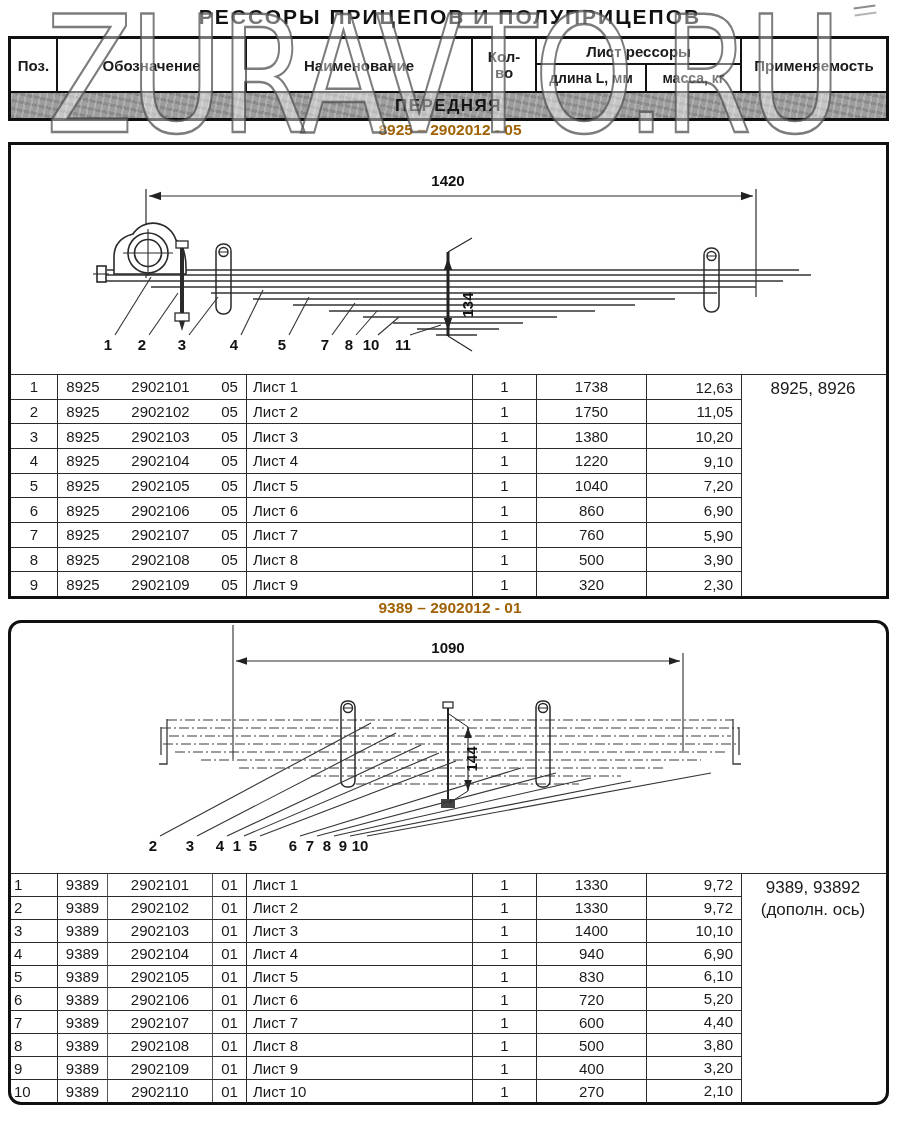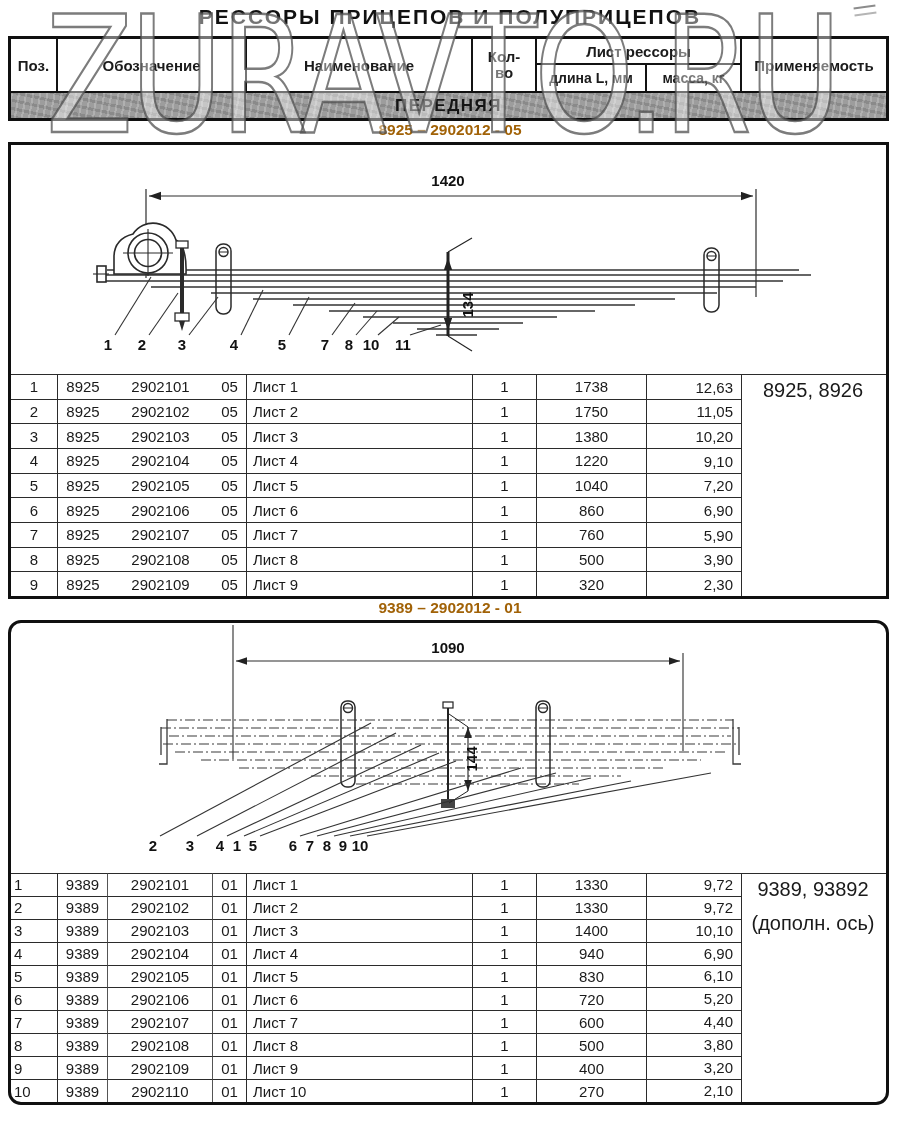--- a/index.html
+++ b/index.html
@@ -58,23 +58,23 @@
   .rcell{display:flex;align-items:center;justify-content:center;font-size:15px;color:#1a1a1a;
          border-top:1.5px solid #2b2b2b;box-sizing:border-box;overflow:hidden;}
   .rcell.vr{border-right:1.6px solid #2b2b2b;}
   .c-name{justify-content:flex-start;padding-left:6px;}
   .c-mass{justify-content:flex-end;align-items:flex-end;padding:0 8px 3px 0;}
   .c-app{border-top:none;}
   .rows > div.c-app:nth-of-type(9){border-top:1.5px solid #2b2b2b;}
   .rows.sec2 .c-pos{justify-content:flex-start;padding-left:3px;}
   .rows.sec2 .c-d1,.rows.sec2 .c-d2{border-right:1.2px solid #555;}
 
-  .app-note{position:absolute;left:731px;width:142px;text-align:center;font-size:20px;color:#1a1a1a;}
+  .app-note{position:absolute;left:731px;width:142px;text-align:center;font-size:17px;color:#1a1a1a;}
   .b1 .app-note{top:234px;} .b2 .app-note{top:255px;}
-  .app-note .l2{margin-top:11px;}
+  .app-note .l2{margin-top:2px;}
 </style>
 </head>
 <body>
 
 <div class="page">
 
   <div class="title">РЕССОРЫ ПРИЦЕПОВ И ПОЛУПРИЦЕПОВ</div>
   <div class="watermark">ZURAVTO.RU</div>
   <div class="scan-mark"></div>
 

